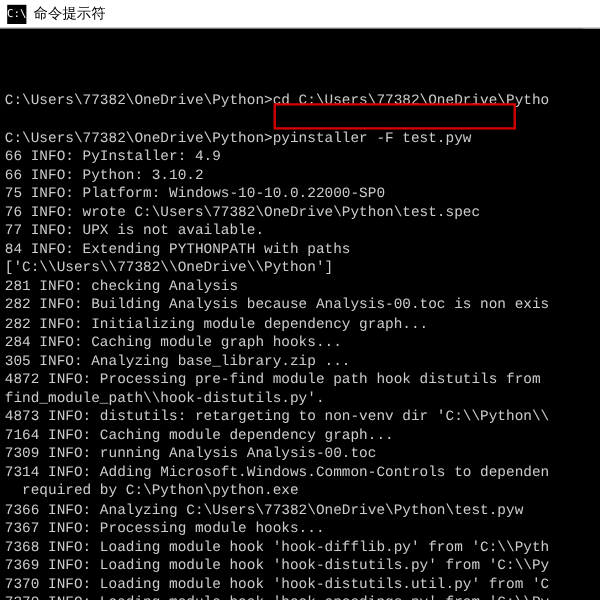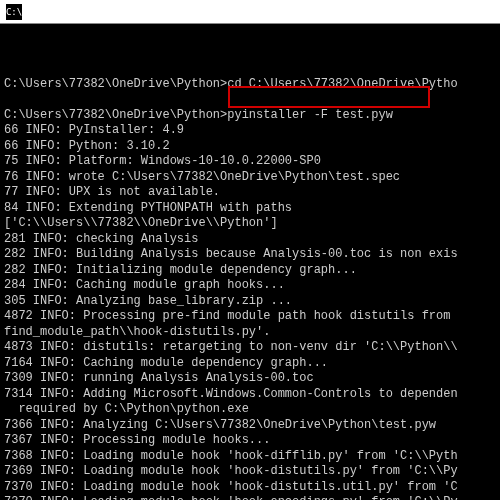--- a/index.html
+++ b/index.html
@@ -53,19 +53,20 @@
     position: absolute;
     border: 2px solid #d00000;
     pointer-events: none;
   }
 </style>
 </head>
 <body>
 
 <div class="titlebar">
   <span class="icon">C:\</span>
+  <span>命令提示符</span>
 </div>
 
 <div class="terminal">
   <div id="lines-container"><div class="line">&nbsp;</div><div class="line">C:\Users\77382\OneDrive\Python&gt;cd C:\Users\77382\OneDrive\Pytho</div><div class="line">&nbsp;</div><div class="line">C:\Users\77382\OneDrive\Python&gt;pyinstaller -F test.pyw</div><div class="line">66 INFO: PyInstaller: 4.9</div><div class="line">66 INFO: Python: 3.10.2</div><div class="line">75 INFO: Platform: Windows-10-10.0.22000-SP0</div><div class="line">76 INFO: wrote C:\Users\77382\OneDrive\Python\test.spec</div><div class="line">77 INFO: UPX is not available.</div><div class="line">84 INFO: Extending PYTHONPATH with paths</div><div class="line">['C:\\Users\\77382\\OneDrive\\Python']</div><div class="line">281 INFO: checking Analysis</div><div class="line">282 INFO: Building Analysis because Analysis-00.toc is non exis</div><div class="line">282 INFO: Initializing module dependency graph...</div><div class="line">284 INFO: Caching module graph hooks...</div><div class="line">305 INFO: Analyzing base_library.zip ...</div><div class="line">4872 INFO: Processing pre-find module path hook distutils from </div><div class="line">find_module_path\\hook-distutils.py'.</div><div class="line">4873 INFO: distutils: retargeting to non-venv dir 'C:\\Python\\</div><div class="line">7164 INFO: Caching module dependency graph...</div><div class="line">7309 INFO: running Analysis Analysis-00.toc</div><div class="line">7314 INFO: Adding Microsoft.Windows.Common-Controls to dependen</div><div class="line">  required by C:\Python\python.exe</div><div class="line">7366 INFO: Analyzing C:\Users\77382\OneDrive\Python\test.pyw</div><div class="line">7367 INFO: Processing module hooks...</div><div class="line">7368 INFO: Loading module hook 'hook-difflib.py' from 'C:\\Pyth</div><div class="line">7369 INFO: Loading module hook 'hook-distutils.py' from 'C:\\Py</div><div class="line">7370 INFO: Loading module hook 'hook-distutils.util.py' from 'C</div><div class="line">7370 INFO: Loading module hook 'hook-encodings.py' from 'C:\\Py</div></div>
   <div id="hl" class="highlight-box" style="top: 62px; left: 228px; width: 198px; height: 18px;"></div>
   
 </div>
 
 </body></html>

